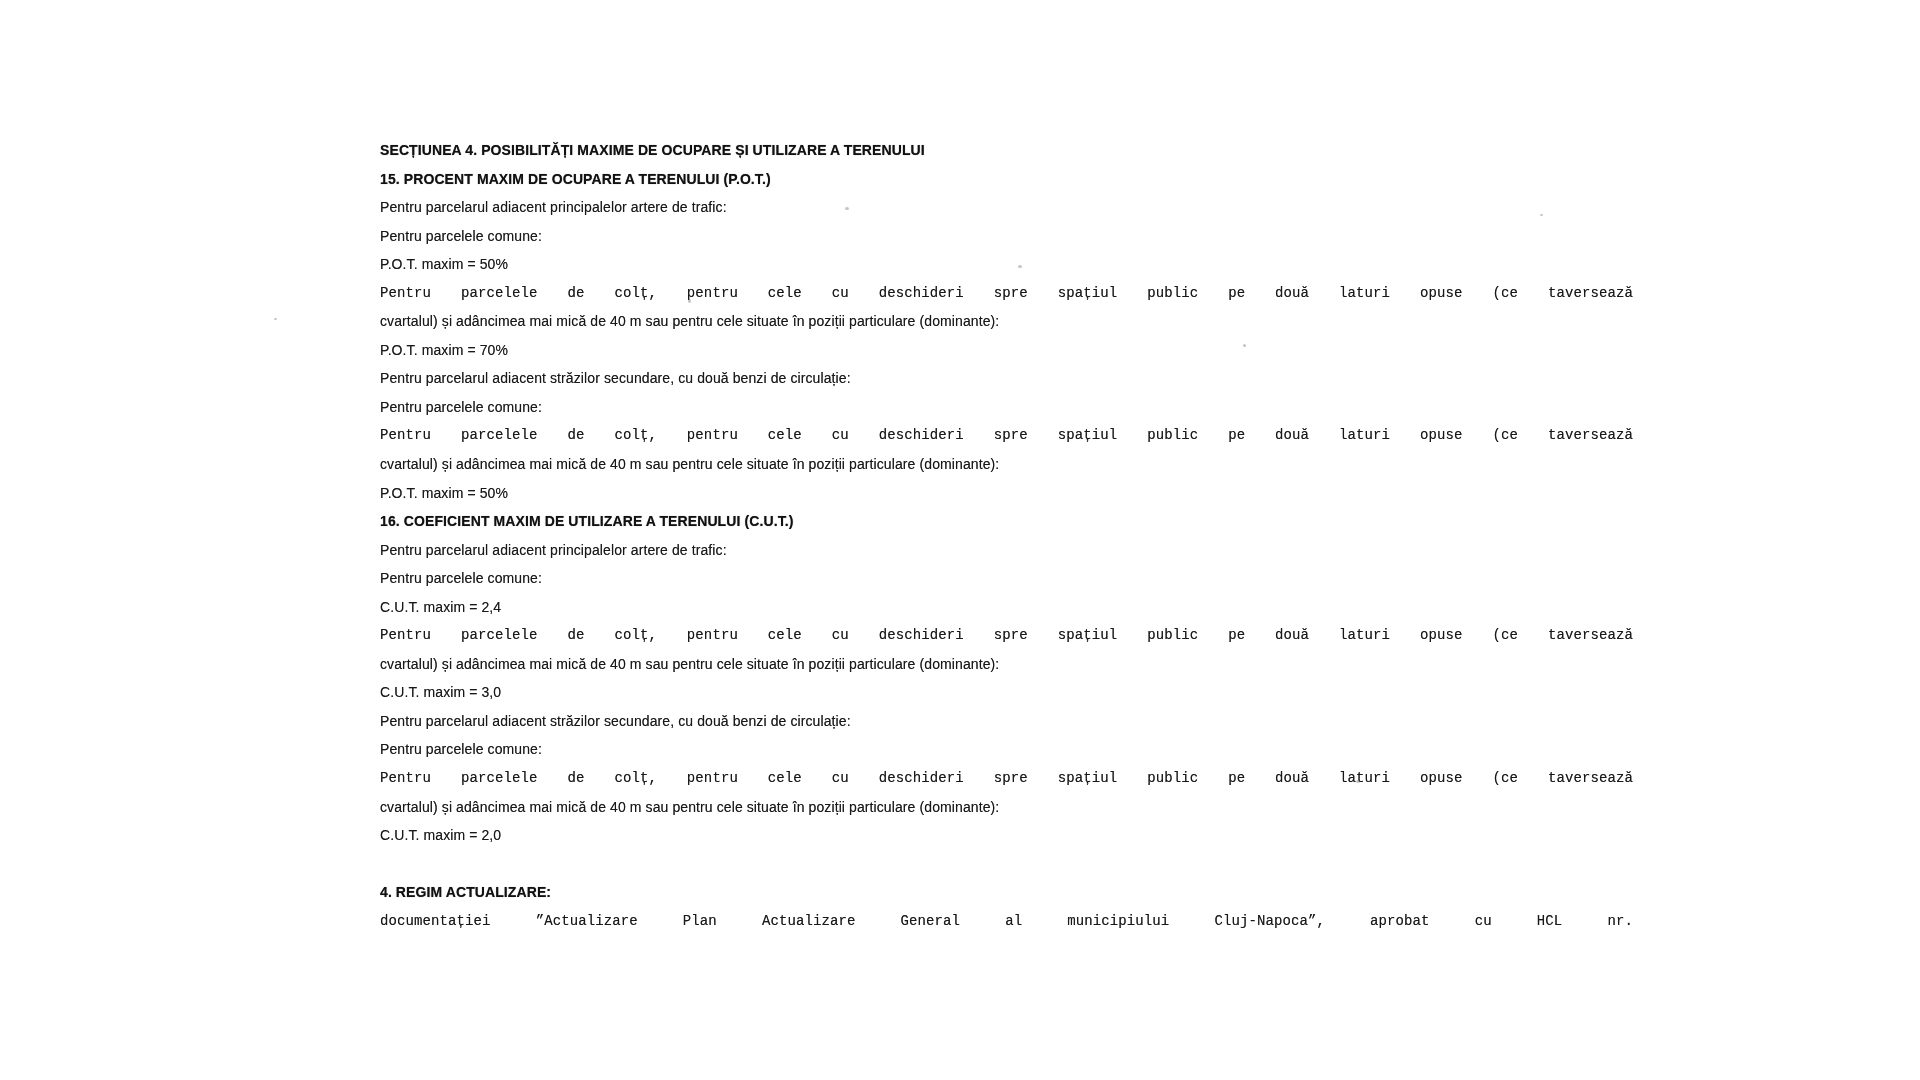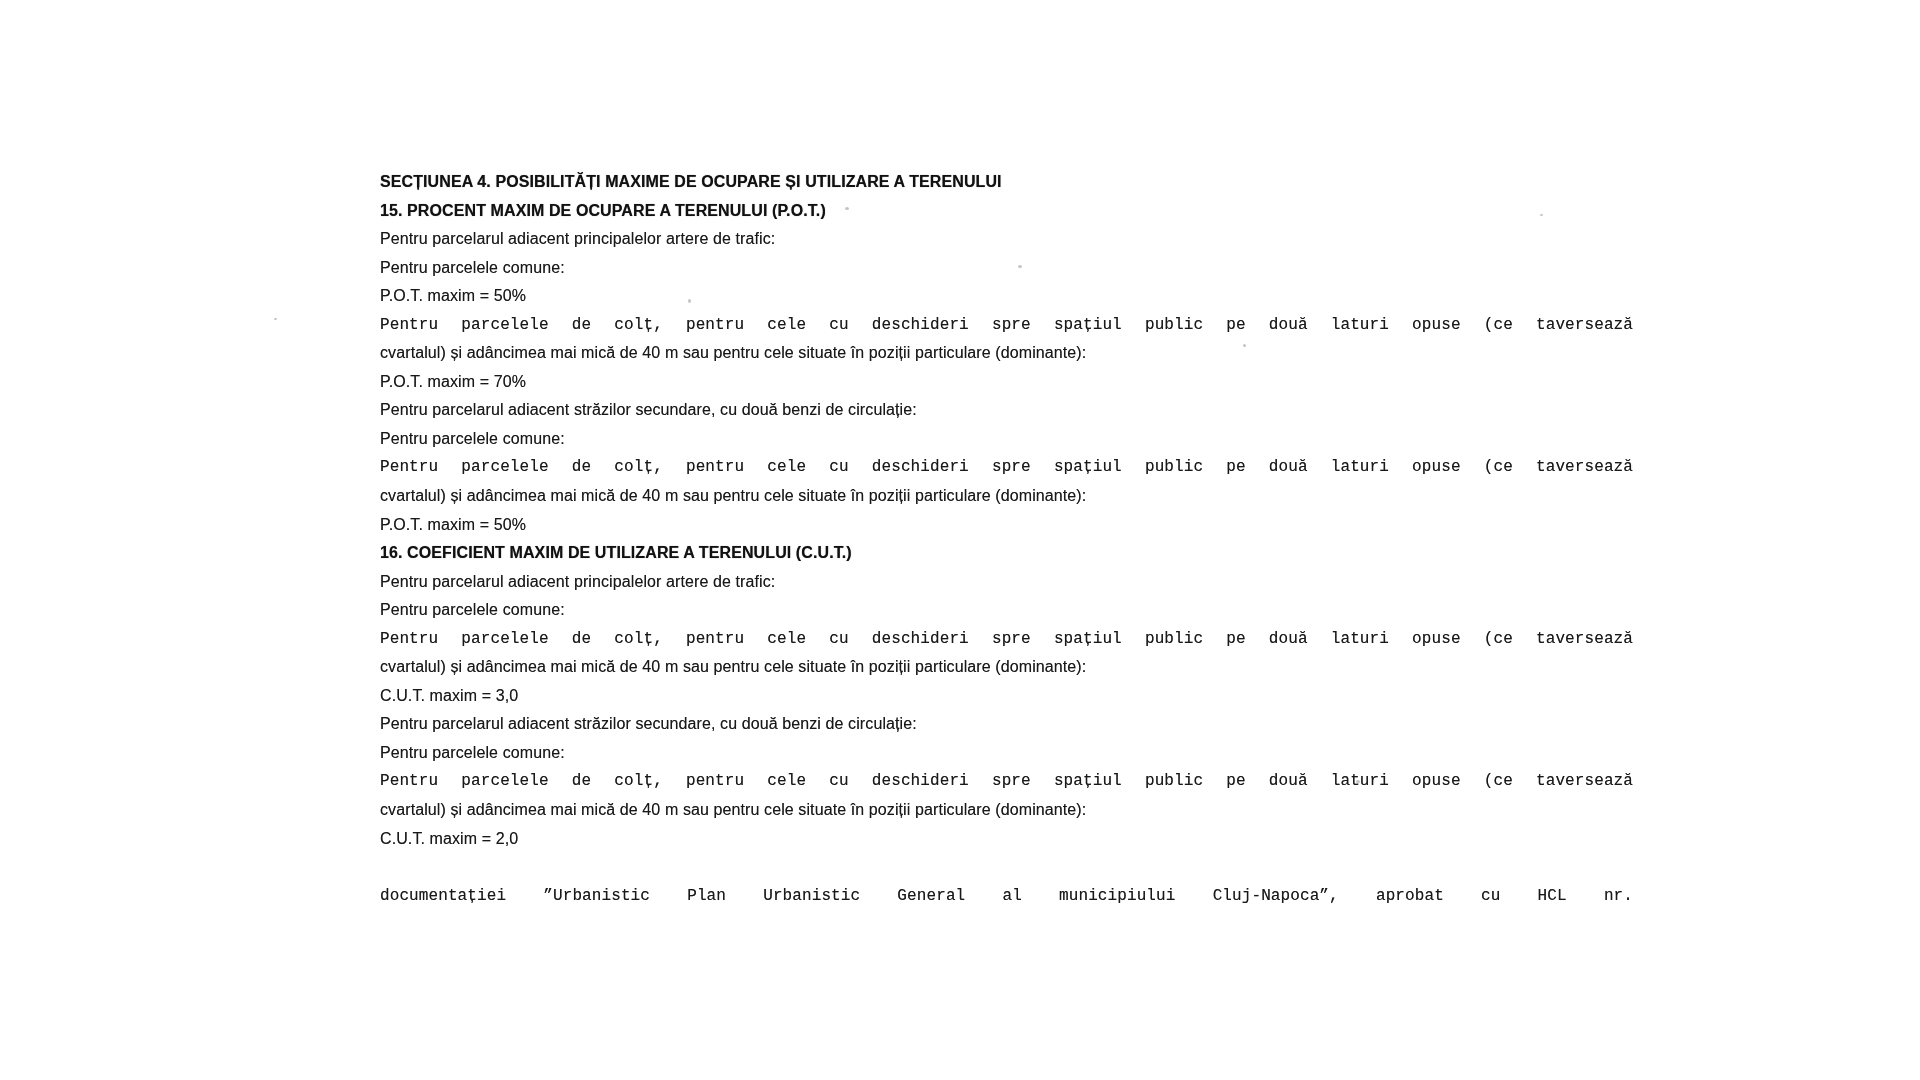--- a/index.html
+++ b/index.html
@@ -11,23 +11,23 @@
     position: relative;
     width: 1920px;
     height: 1080px;
     background: #ffffff;
     overflow: hidden;
     font-family: "Liberation Sans", sans-serif;
   }
   #text-block {
     position: absolute;
     left: 380px;
-    top: 168px;
+    top: 136px;
     width: 1253px;
-    font-size: 16px;
+    font-size: 14px;
     line-height: 28.55px;
     color: #191919;
     text-shadow: 0 0 0.6px rgba(20,20,20,0.55);
     letter-spacing: 0.1px;
   }
   .line {
     white-space: nowrap;
     height: 28.55px;
   }
   .line.j {
@@ -63,30 +63,32 @@
       <div class="line">cvartalul) și adâncimea mai mică de 40 m sau pentru cele situate în poziții particulare (dominante):</div>
       <div class="line">P.O.T. maxim = 70%</div>
       <div class="line">Pentru parcelarul adiacent străzilor secundare, cu două benzi de circulație:</div>
       <div class="line">Pentru parcelele comune:</div>
       <div class="line j">Pentru parcelele de colț, pentru cele cu deschideri spre spațiul public pe două laturi opuse (ce taversează</div>
       <div class="line">cvartalul) și adâncimea mai mică de 40 m sau pentru cele situate în poziții particulare (dominante):</div>
       <div class="line">P.O.T. maxim = 50%</div>
       <div class="line b">16. COEFICIENT MAXIM DE UTILIZARE A TERENULUI (C.U.T.)</div>
       <div class="line">Pentru parcelarul adiacent principalelor artere de trafic:</div>
       <div class="line">Pentru parcelele comune:</div>
+      <div class="line">C.U.T. maxim = 2,4</div>
       <div class="line j">Pentru parcelele de colț, pentru cele cu deschideri spre spațiul public pe două laturi opuse (ce taversează</div>
       <div class="line">cvartalul) și adâncimea mai mică de 40 m sau pentru cele situate în poziții particulare (dominante):</div>
       <div class="line">C.U.T. maxim = 3,0</div>
       <div class="line">Pentru parcelarul adiacent străzilor secundare, cu două benzi de circulație:</div>
       <div class="line">Pentru parcelele comune:</div>
       <div class="line j">Pentru parcelele de colț, pentru cele cu deschideri spre spațiul public pe două laturi opuse (ce taversează</div>
       <div class="line">cvartalul) și adâncimea mai mică de 40 m sau pentru cele situate în poziții particulare (dominante):</div>
       <div class="line">C.U.T. maxim = 2,0</div>
       <div class="line">&nbsp;</div>
-      <div class="line j">documentației ”Urbanistic Plan Urbanistic General al municipiului Cluj-Napoca”, aprobat cu HCL nr.</div>
+      <div class="line b">4. REGIM ACTUALIZARE:</div>
+      <div class="line j">documentației ”Actualizare Plan Actualizare General al municipiului Cluj-Napoca”, aprobat cu HCL nr.</div>
     </div>
 <div class="speck" style="left: 845px; top: 207px; width: 4px; height: 3px;"></div>
     <div class="speck" style="left: 1018px; top: 265px; width: 4px; height: 3px;"></div>
     <div class="speck" style="left: 688px; top: 299px; width: 3px; height: 4px;"></div>
     <div class="speck" style="left: 1243px; top: 344px; width: 3px; height: 3px;"></div>
     <div class="speck" style="left: 274px; top: 318px; width: 3px; height: 2px;"></div>
     <div class="speck" style="left: 1540px; top: 214px; width: 3px; height: 2px;"></div>
     <div class="speck" style="left: 1356px; top: 780px; width: 4px; height: 3px;"></div>
   </div>
 

